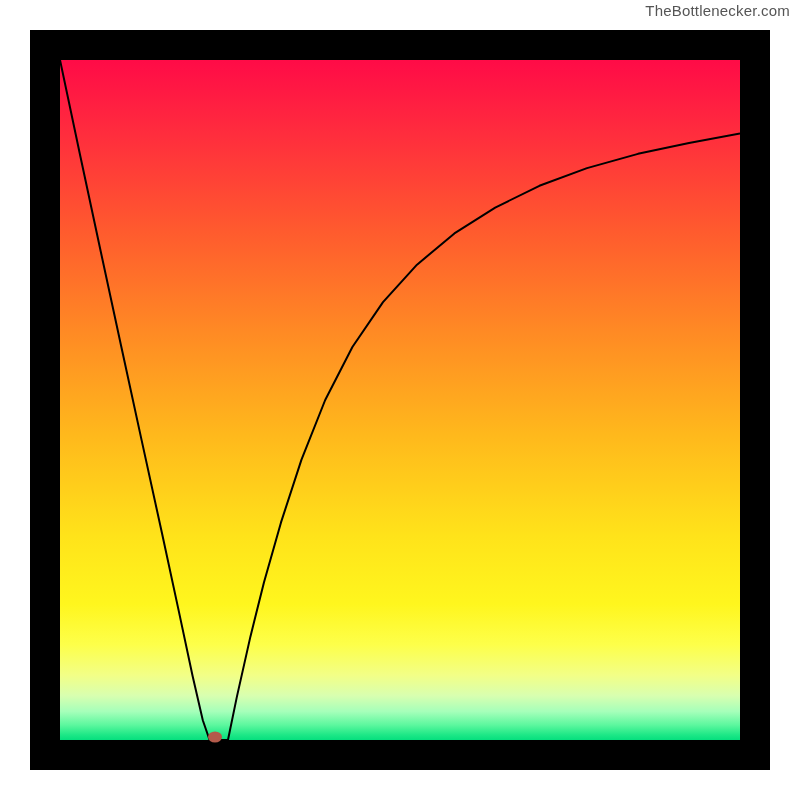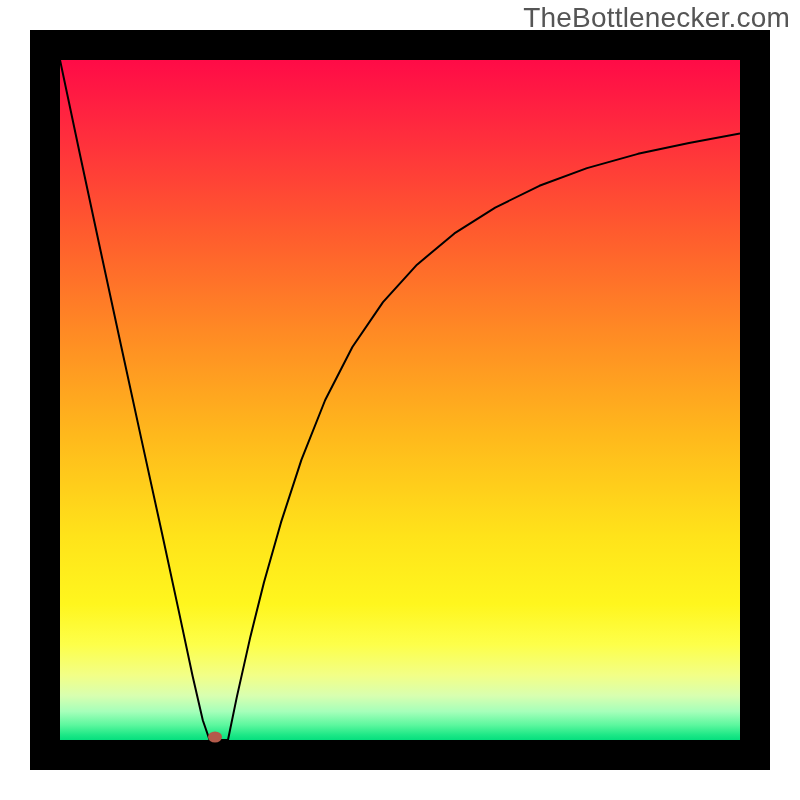--- a/index.html
+++ b/index.html
@@ -13,21 +13,21 @@
   }
   .stage {
     position: relative;
     width: 800px;
     height: 800px;
   }
   .watermark {
     position: absolute;
     top: 2px;
     right: 10px;
-    font-size: 28px;
+    font-size: 15px;
     font-weight: 500;
     color: #555;
     letter-spacing: 0.2px;
     user-select: none;
   }
   .frame {
     position: absolute;
     left: 30px;
     top: 30px;
     width: 740px;

